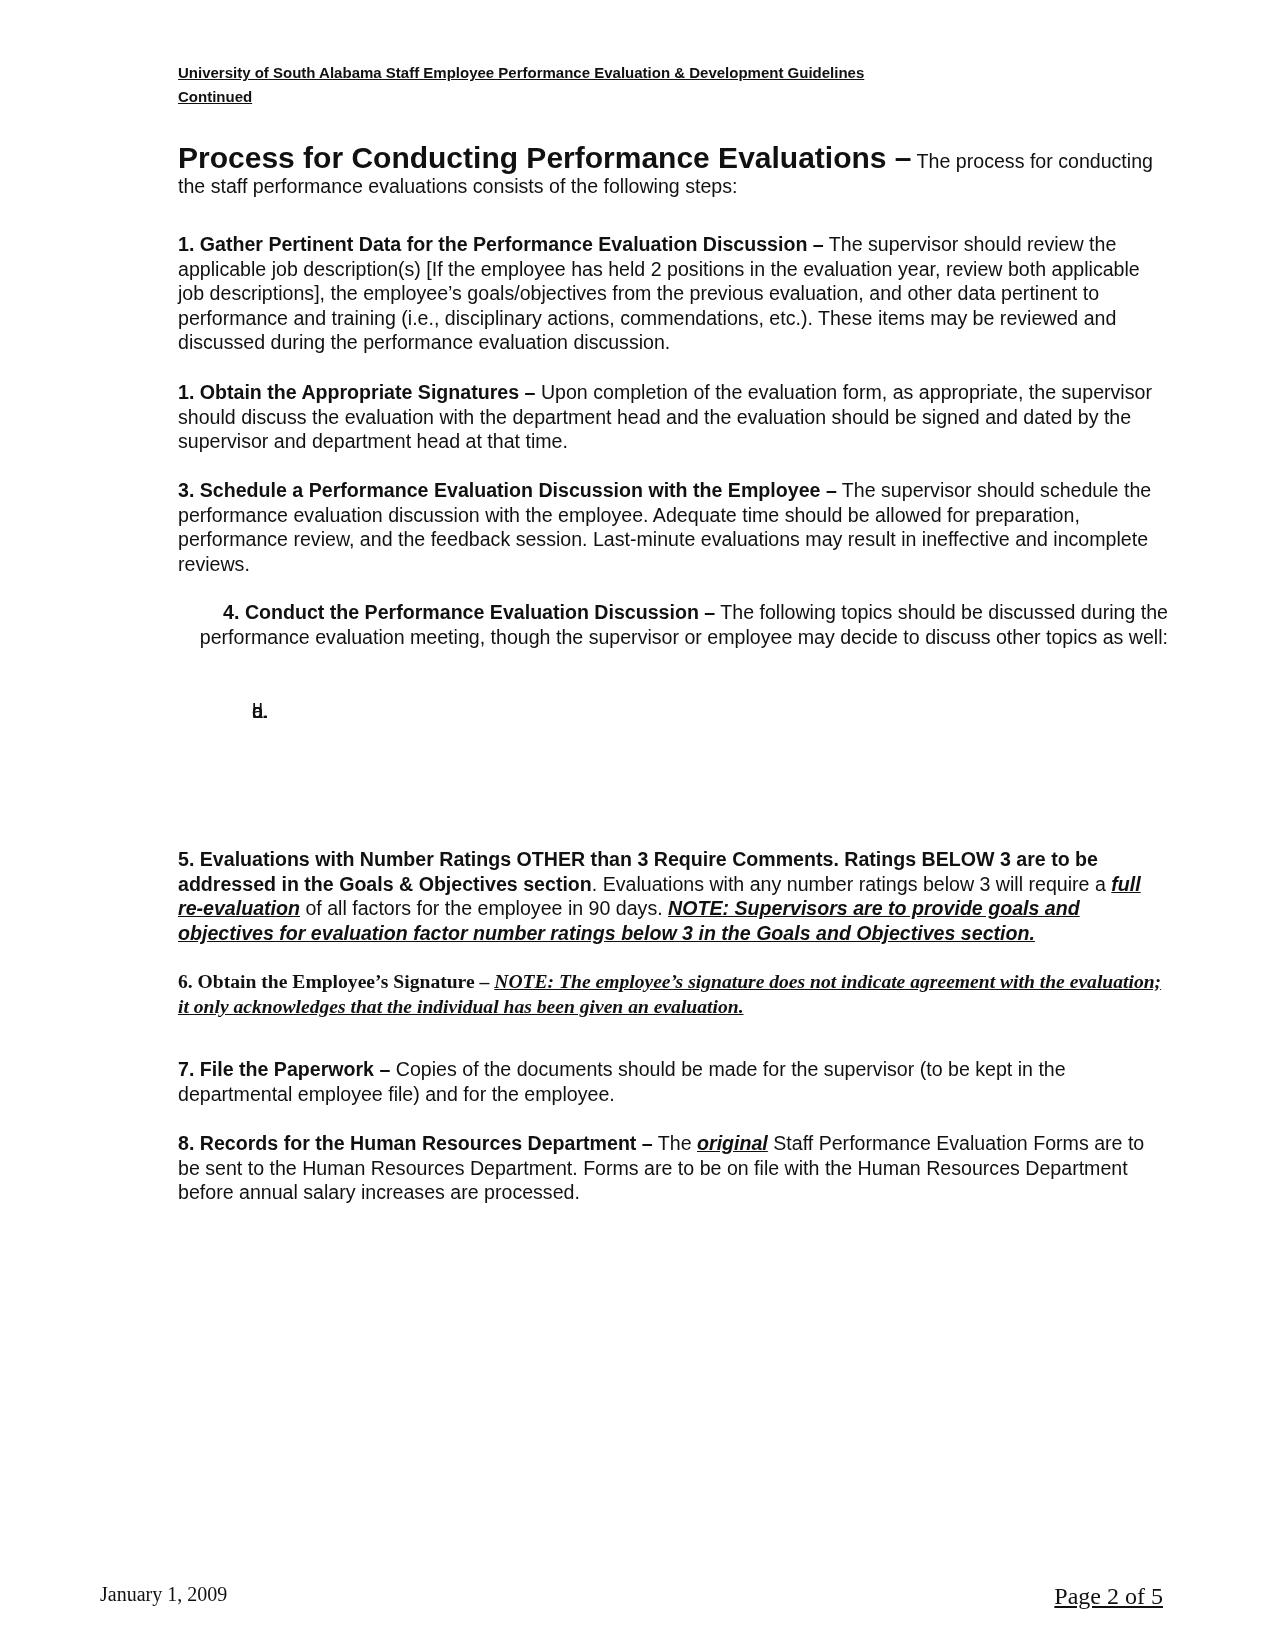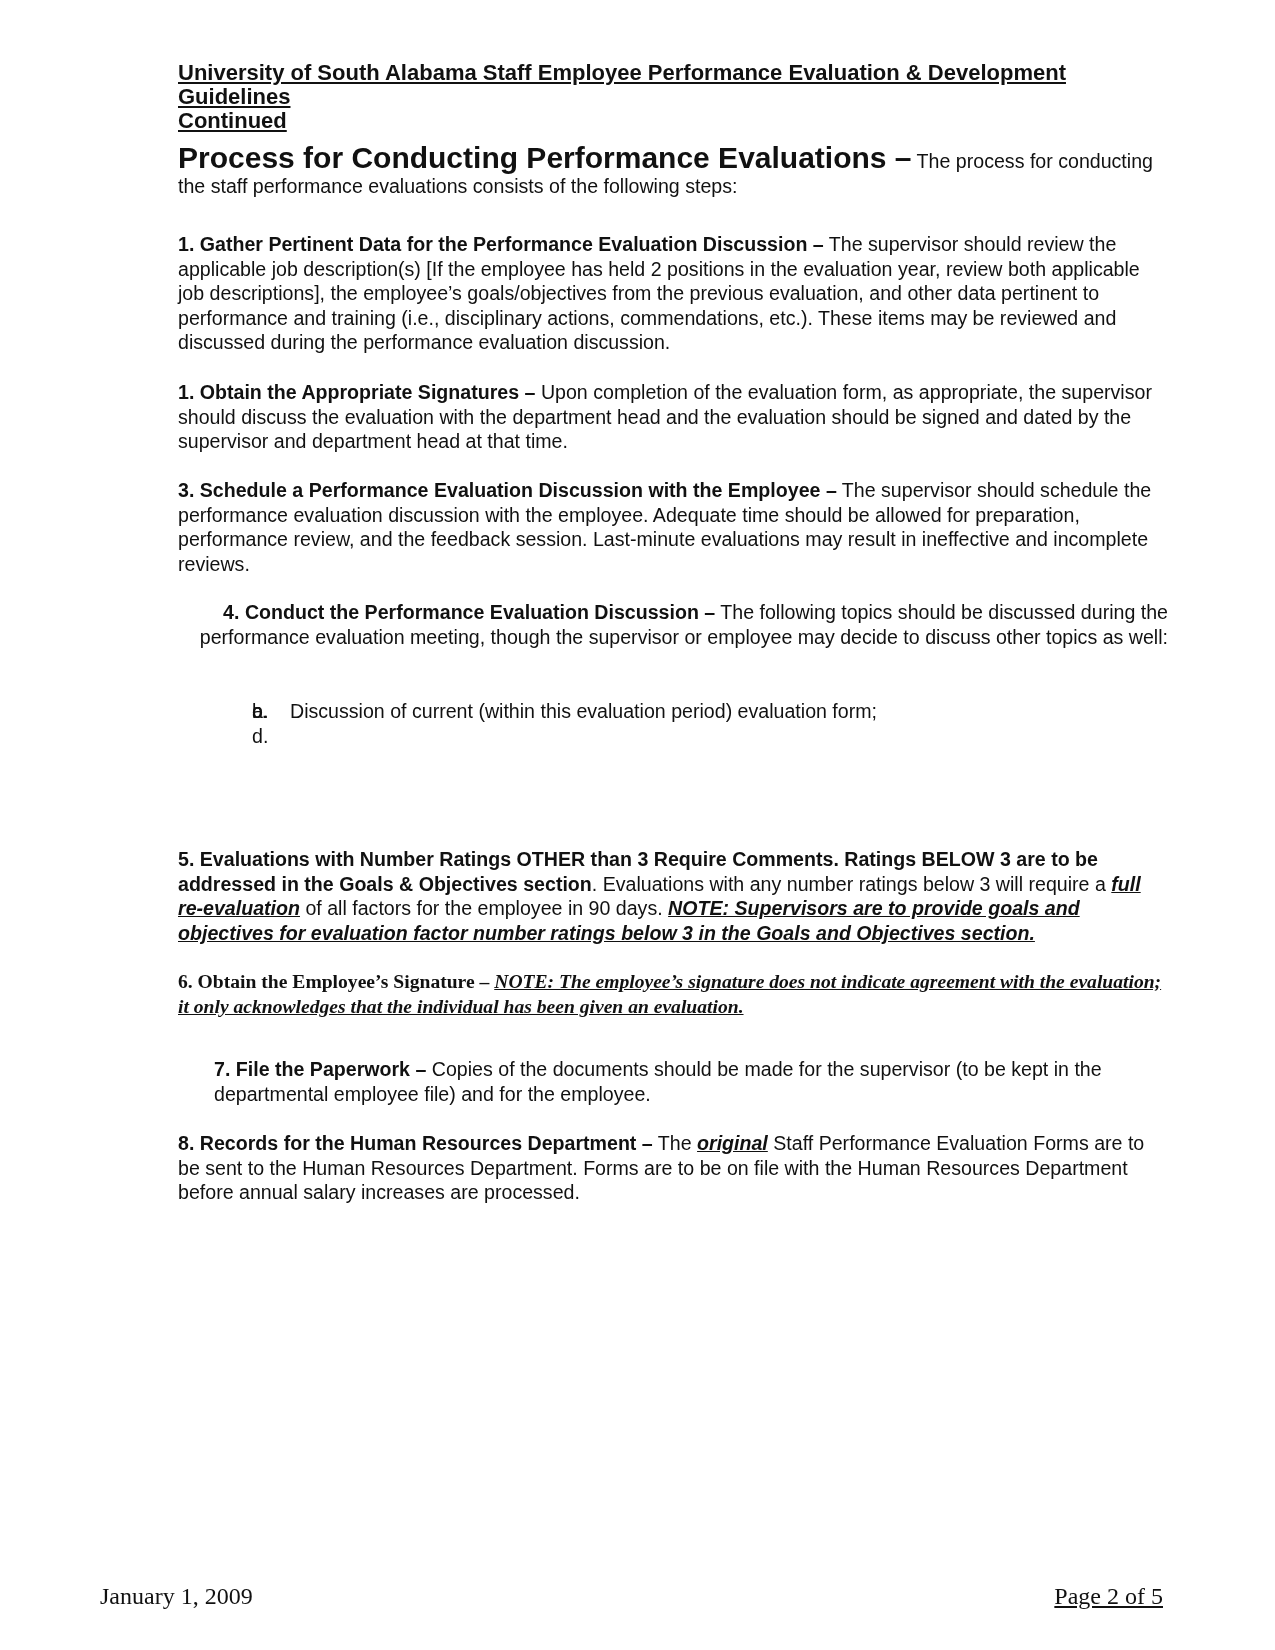--- a/index.html
+++ b/index.html
@@ -2,36 +2,36 @@
 <html><head>
 <meta charset="utf-8">
 <style>
   html, body { margin: 0; padding: 0; background: #ffffff; }
   body { width: 1275px; height: 1650px; position: relative; overflow: hidden; color: #111; }
   .page { position: absolute; left: 0; top: 0; width: 1275px; height: 1650px; background: #fff; }
   .sans { font-family: "Liberation Sans", "DejaVu Sans", sans-serif; }
   .serif { font-family: "Liberation Serif", "DejaVu Serif", serif; }
   .title {
     position: absolute; left: 178px; top: 61px; width: 970px;
-    font-size: 22px; font-weight: bold; text-decoration: underline; line-height: 24px;
+    font-size: 15px; font-weight: bold; text-decoration: underline; line-height: 24px;
   }
   .block {
     position: absolute; left: 178px; width: 990px;
     font-size: 19.6px; line-height: 24.6px;
   }
   .heading-big { font-size: 30px; font-weight: bold; }
   .b { font-weight: bold; }
   .bui { font-weight: bold; font-style: italic; text-decoration: underline; }
   .list {
     position: absolute; left: 252px; width: 920px; margin: 0; padding: 0; list-style: none;
     font-size: 19.6px; line-height: 24.6px;
   }
   .list li { position: relative; padding-left: 38px; }
   .list li .marker { position: absolute; left: 0; top: 0; }
-  .footer-left { position: absolute; left: 100px; top: 1583px; font-size: 24px; }
+  .footer-left { position: absolute; left: 100px; top: 1583px; font-size: 20px; }
   .footer-right { position: absolute; right: 112px; top: 1583px; font-size: 24px; text-decoration: underline; }
 </style>
 </head>
 <body>
 
 <div class="page">
 
   <div class="title sans">
     <span>University of South Alabama Staff Employee Performance Evaluation &amp; Development Guidelines</span><br>
     <span>Continued</span>
@@ -59,36 +59,35 @@
 
   <ul class="list sans" style="top:699px;">
     <li>
       <span class="marker">a.</span>
     </li>
     <li>
       <span class="marker">b.</span>
     </li>
     <li>
       <span class="marker">c.</span>
-      <span>Discussion of current (within this evaluation period) evaluation form;</span>
     </li>
     <li>
       <span class="marker">d.</span>
     </li>
   </ul>
 
   <div class="block sans" style="top:847px;">
     <span class="b">5. Evaluations with Number Ratings OTHER than 3 Require Comments. Ratings BELOW 3 are to be addressed in the Goals &amp; Objectives section</span><span>.  Evaluations with any number ratings below 3 will require a </span><span class="bui">full re-evaluation</span><span> of all factors for the employee in 90 days. </span><span class="bui">NOTE: Supervisors are to provide goals and objectives for evaluation factor number ratings below 3 in the Goals and Objectives section.</span>
   </div>
 
   <div class="block sans" style="top:970px;font-family:Liberation Serif, serif;">
     <span class="b">6. Obtain the Employee’s Signature –</span><span> </span><span class="bui">NOTE: The employee’s signature does not indicate agreement with the evaluation; it only acknowledges that the individual has been given an evaluation.</span>
   </div>
 
-  <div class="block sans" style="top:1057px;margin-left:36px;">
+  <div class="block sans" style="top:1057px;">
     <span class="b">7. File the Paperwork –</span><span> Copies of the documents should be made for the supervisor (to be kept in the departmental employee file) and for the employee.</span>
   </div>
 
   <div class="block sans" style="top:1131px;">
     <span class="b">8. Records for the Human Resources Department –</span><span> The </span><span class="bui">original</span><span> Staff Performance Evaluation Forms are to be sent to the Human Resources Department.  Forms are to be on file with the Human Resources Department before annual salary increases are processed.</span>
   </div>
 
   <div class="footer-left serif">January 1, 2009</div>
   <div class="footer-right serif">Page 2 of 5</div>
 

